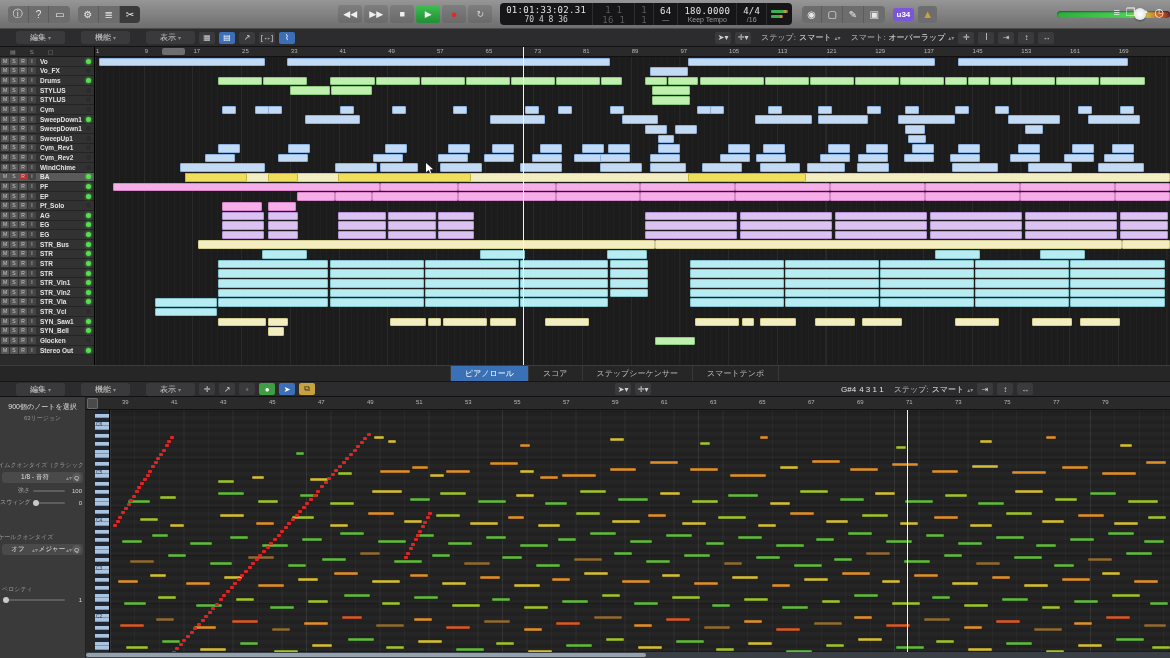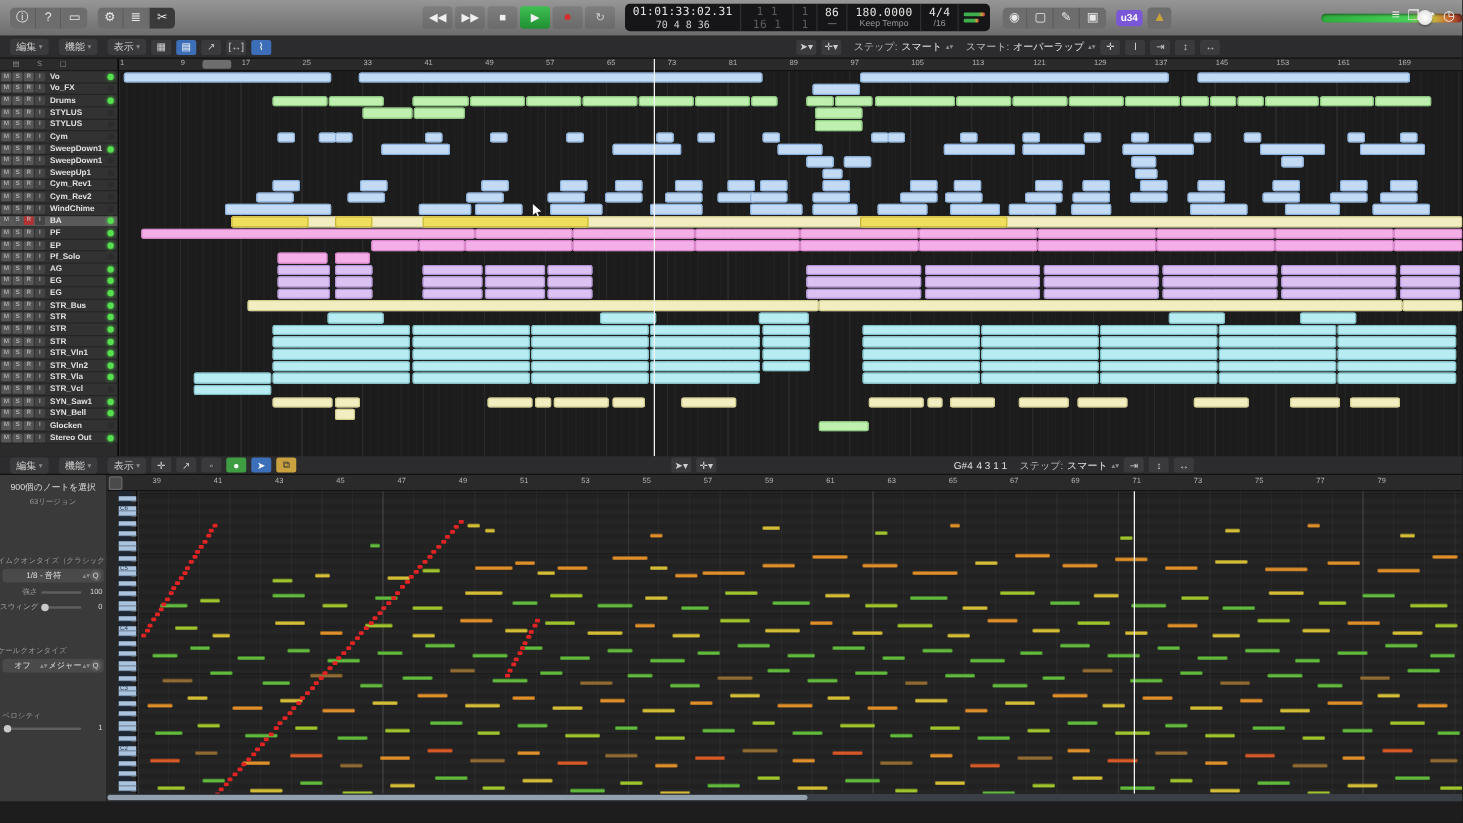--- a/index.html
+++ b/index.html
@@ -39,21 +39,21 @@
   .vol { margin-left:120px; width:120px; height:7px; border-radius:4px; position:relative;
     background:linear-gradient(90deg,#2fae3e 0%,#49d058 62%,#c9c33f 78%,#c95b2f 92%,#7a2a20);
     box-shadow:inset 0 1px 2px rgba(0,0,0,.5); }
   .vol-knob { position:absolute; top:-3px; left:68%; width:12px; height:12px; border-radius:50%;
     background:radial-gradient(#ffffff,#d8d8d8); box-shadow:0 1px 2px rgba(0,0,0,.4); }
   .far-right { position:absolute; right:6px; top:6px; display:flex; gap:6px; color:#efefef; font-size:11px; }
 
   
   .dtoolbar { height:18px; background:#2c2c2e; border-bottom:1px solid #111; display:flex;
     align-items:center; color:#b9b9b9; font-size:8px; position:relative; }
-  .menu-btn { display:flex; align-items:center; gap:2px; padding:1px 5px; margin-left:8px;
+  .menu-btn { display:flex; align-items:center; gap:2px; padding:1px 14px; margin-left:16px;
     background:#3a3a3c; border-radius:3px; color:#cfcfcf; }
   .mini-ic { width:16px; height:12px; margin-left:4px; border-radius:2px; background:#3a3a3c;
     display:flex; align-items:center; justify-content:center; font-size:8px; color:#cfcfcf; }
   .mini-ic.blue { background:#3c6fb8; color:#fff; }
   .mini-ic.green { background:#3f9d43; color:#fff; }
   .mini-ic.yellow { background:#c9a23f; color:#333; }
   .stepbox { display:flex; align-items:center; gap:3px; margin-left:10px; }
   .stepbox .val { color:#e2e2e2; }
   .caret { font-size:6px; color:#8a8a8a; }
 
@@ -181,21 +181,21 @@
       </div>
       <div class="lcd-seg lcd-dim">
         <div class="lcd-big">12 1 1 1</div>
         <div class="lcd-big">16 1 1 1</div>
       </div>
       <div class="lcd-seg lcd-dim">
         <div class="lcd-big">1</div>
         <div class="lcd-big">1</div>
       </div>
       <div class="lcd-seg">
-        <div class="lcd-big">86</div>
+        <div class="lcd-big">64</div>
         <div class="lcd-small">—</div>
       </div>
       <div class="lcd-seg">
         <div class="lcd-big">180.0000</div>
         <div class="lcd-small">Keep Tempo</div>
       </div>
       <div class="lcd-seg">
         <div class="lcd-big">4/4</div>
         <div class="lcd-small">/16</div>
       </div>
@@ -795,20 +795,26 @@
           <div class="region c-pale" style="left: 937px; top: 260.51px; width: 40px;"></div>
           <div class="region c-pale" style="left: 985px; top: 260.51px; width: 40px;"></div>
           <div class="region c-pale" style="left: 173px; top: 270.14px; width: 16px;"></div>
           <div class="region c-green" style="left: 560px; top: 279.77px; width: 40px;"></div>
           <div class="playhead" style="left: 428px; top: -10px; height: 318px;"></div>
           <div class="cursor-arrow" style="left: 331px; top: 106px;"></div>
         </div>
     </div>
   </div>
 
+  <div class="tabbar">
+    <div class="tab first active">ピアノロール</div>
+    <div class="tab">スコア</div>
+    <div class="tab">ステップシーケンサー</div>
+    <div class="tab">スマートテンポ</div>
+  </div>
 
   <div class="dtoolbar" style="height:15px">
     <div class="menu-btn">
         <span>編集</span>
         <span class="caret">▾</span>
       </div>
     <div class="menu-btn">
         <span>機能</span>
         <span class="caret">▾</span>
       </div>

